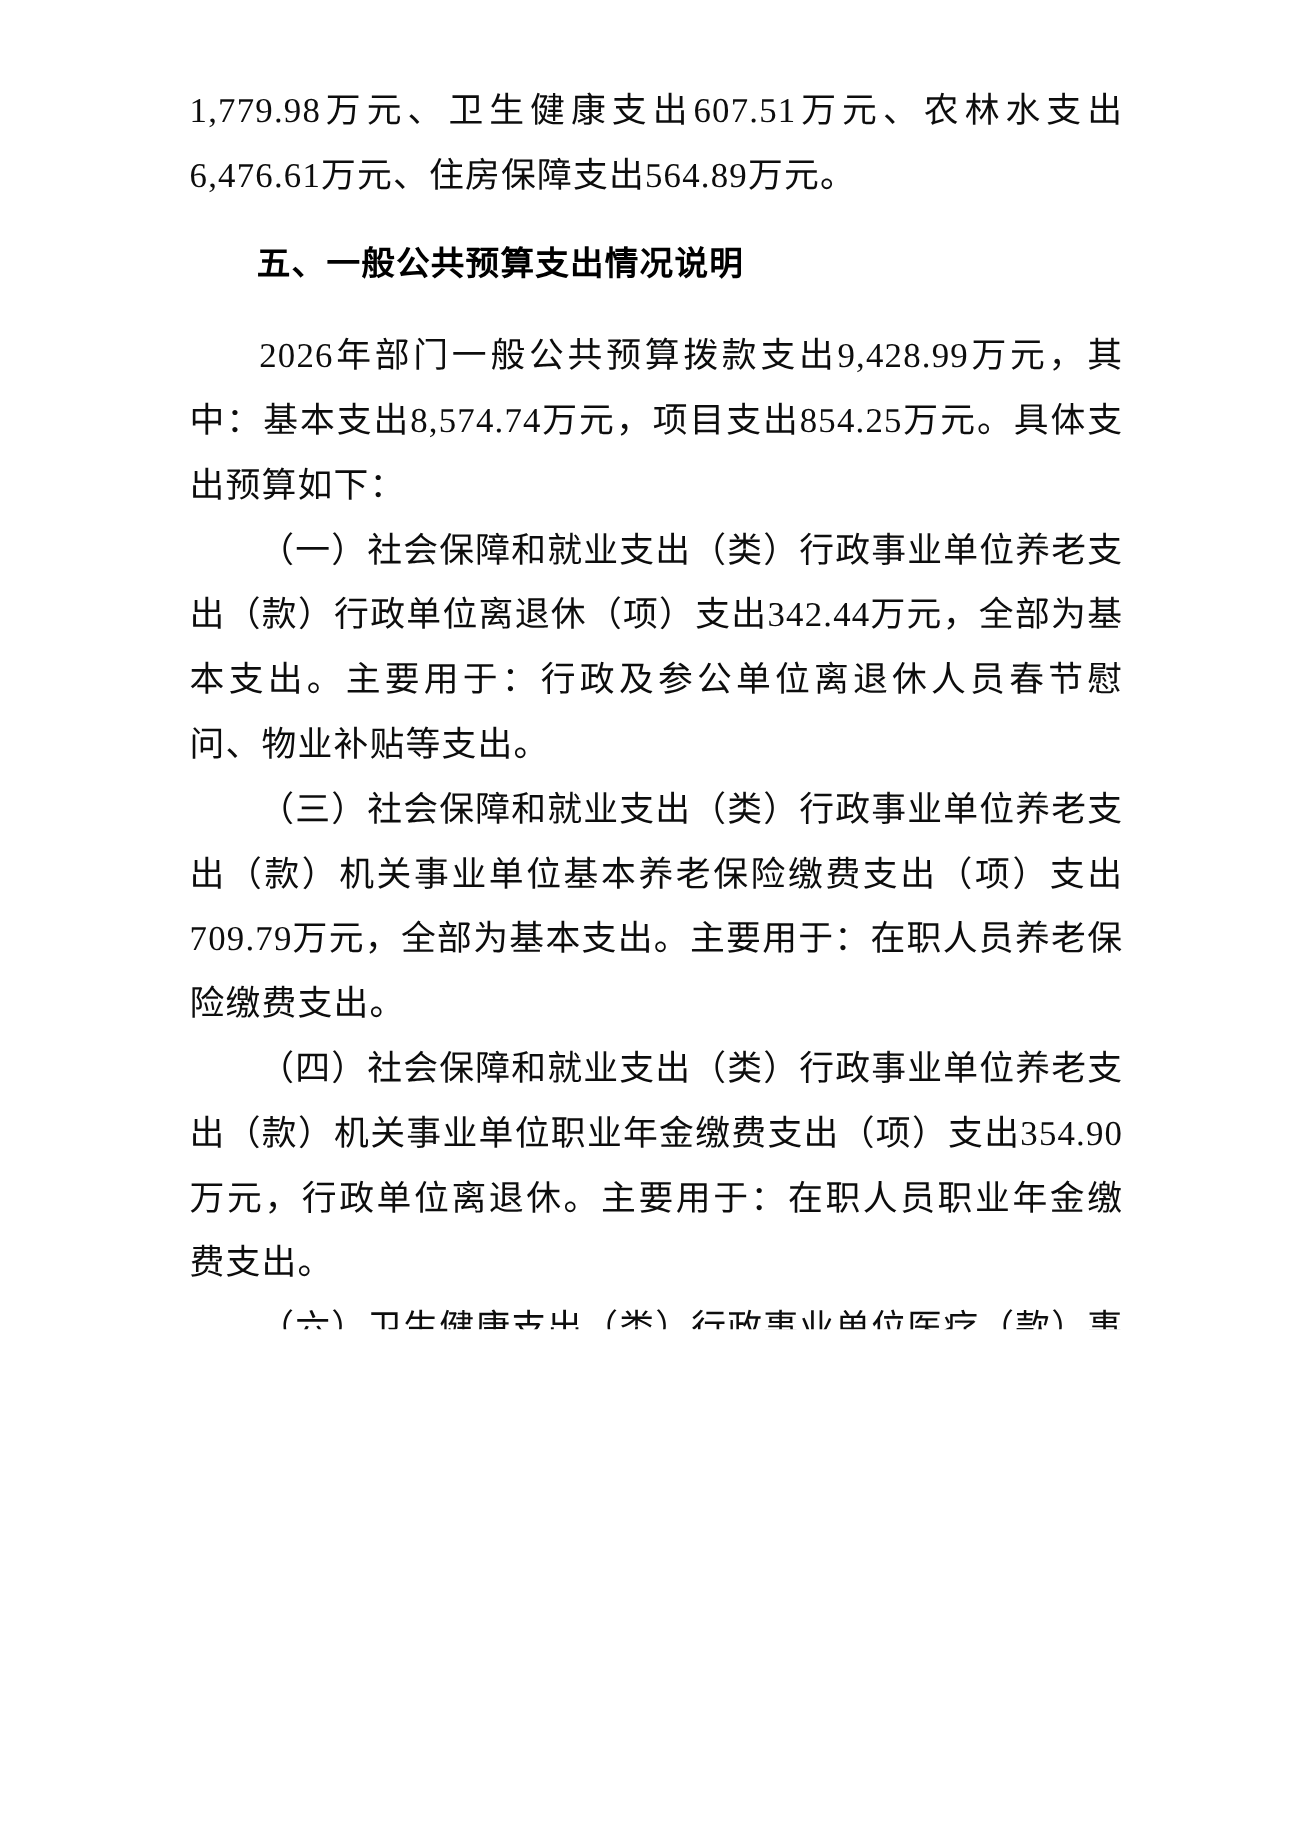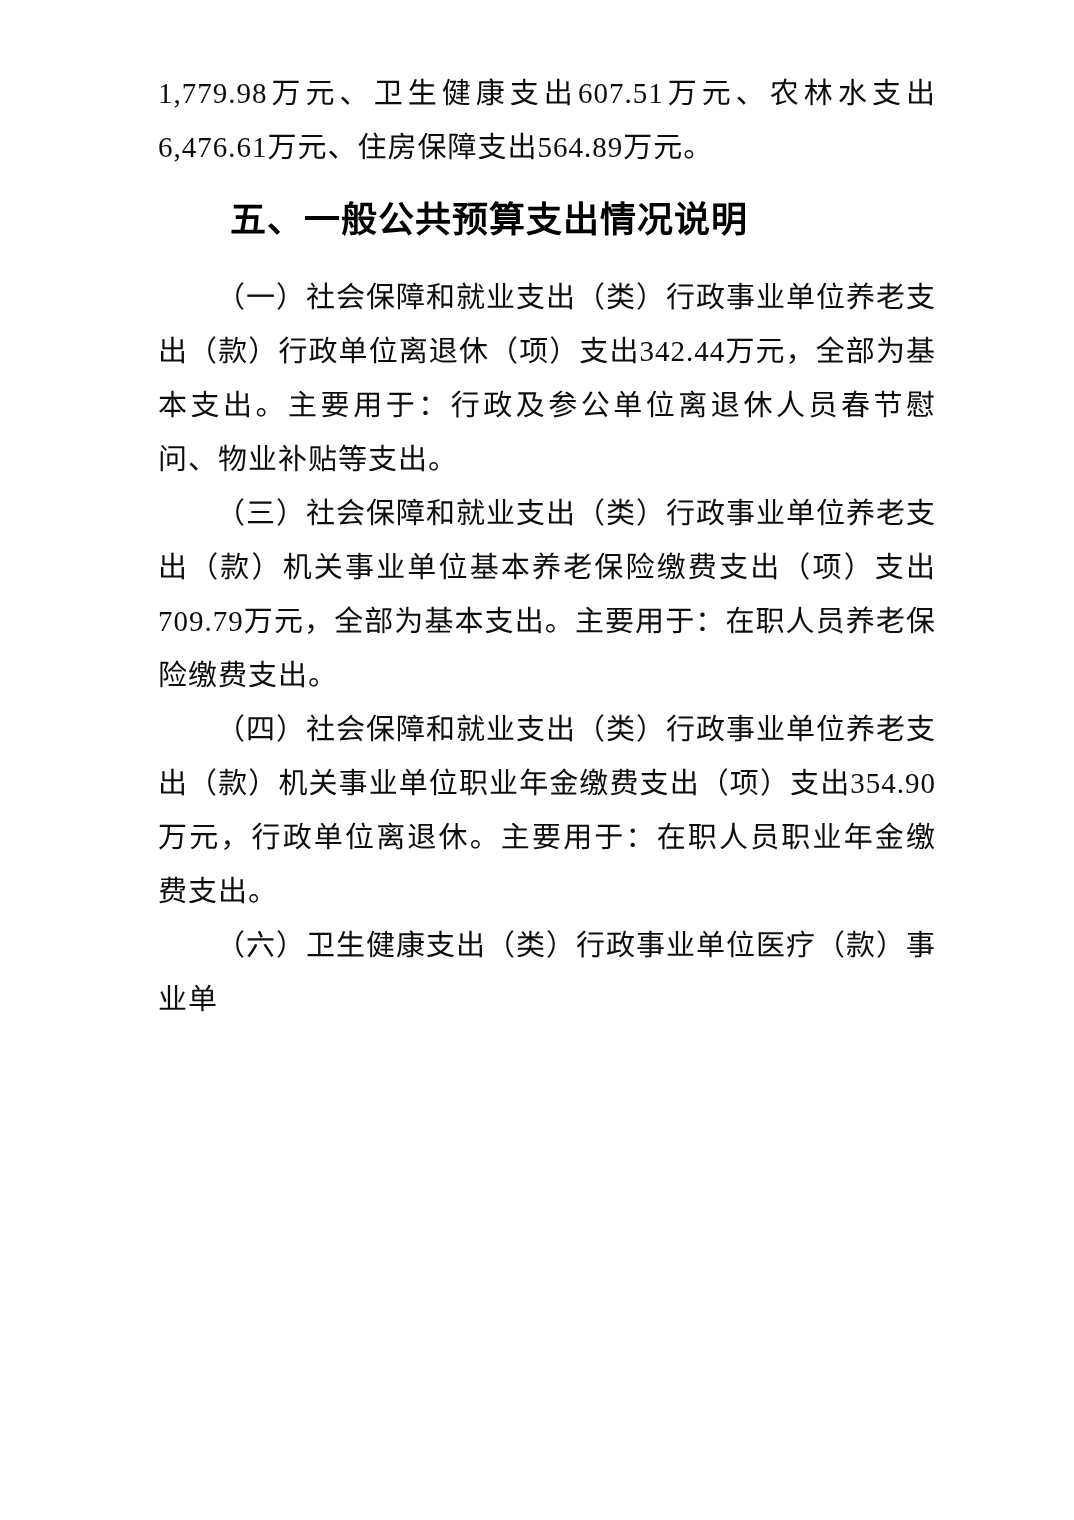--- a/index.html
+++ b/index.html
@@ -36,21 +36,21 @@
     color: #0d0d0d;
   }
 
   .body-para.no-indent {
     text-indent: 0;
   }
 
   .section-heading {
     font-family: "Liberation Sans", "DejaVu Sans", sans-serif;
     font-weight: 700;
-    font-size: 36px;
+    font-size: 28px;
     line-height: 54px;
     text-indent: 2em;
     margin-top: 19px;
     margin-bottom: 23px;
     color: #000000;
     letter-spacing: 1px;
   }
 
   .page-footer {
     position: absolute;
@@ -70,20 +70,21 @@
 </head>
 <body>
 
 <div class="page">
   <div class="content">
 
     <p class="body-para no-indent">1,779.98万元、卫生健康支出607.51万元、农林水支出6,476.61万元、住房保障支出564.89万元。</p>
 
     <h2 class="section-heading">五、一般公共预算支出情况说明</h2>
 
+    <p class="body-para">2026年部门一般公共预算拨款支出9,428.99万元，其中：基本支出8,574.74万元，项目支出854.25万元。具体支出预算如下：</p>
 
     <p class="body-para">（一）社会保障和就业支出（类）行政事业单位养老支出（款）行政单位离退休（项）支出342.44万元，全部为基本支出。主要用于：行政及参公单位离退休人员春节慰问、物业补贴等支出。</p>
 
 
     <p class="body-para">（三）社会保障和就业支出（类）行政事业单位养老支出（款）机关事业单位基本养老保险缴费支出（项）支出709.79万元，全部为基本支出。主要用于：在职人员养老保险缴费支出。</p>
 
     <p class="body-para">（四）社会保障和就业支出（类）行政事业单位养老支出（款）机关事业单位职业年金缴费支出（项）支出354.90万元，行政单位离退休。主要用于：在职人员职业年金缴费支出。</p>
 
 
     <p class="body-para">（六）卫生健康支出（类）行政事业单位医疗（款）事业单</p>

